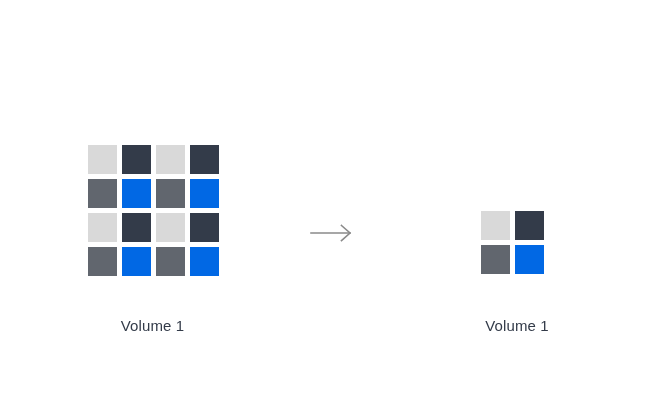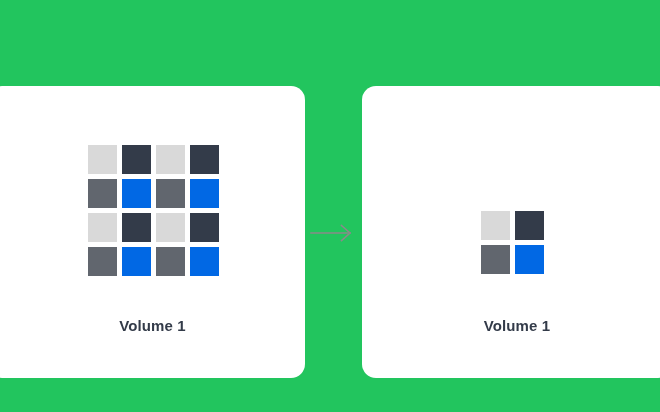--- a/index.html
+++ b/index.html
@@ -96,21 +96,21 @@
     left: 310px;
     top: 222px;
     width: 44px;
     height: 22px;
   }
   #arrow svg { display: block; }
 </style>
 </head>
 <body style="background: rgb(0, 0, 0);">
 
-<div id="stage" style="background: #22c55e; font-weight: bold;">
+<div id="stage" style="background: #ffffff;">
 
   <div class="card" id="card-left" style="background: rgb(255, 255, 255);">
     <div class="card-inner">
       <div class="grid cols-4" id="grid-left" style="gap: 5px; grid-template-columns: repeat(4, 29px); grid-template-rows: repeat(4, 29px);">
           <span class="cell" style="width: 29px; height: 29px; background: rgb(217, 217, 217);"></span>
           <span class="cell" style="width: 29px; height: 29px; background: rgb(51, 59, 73);"></span>
           <span class="cell" style="width: 29px; height: 29px; background: rgb(217, 217, 217);"></span>
           <span class="cell" style="width: 29px; height: 29px; background: rgb(51, 59, 73);"></span>
           <span class="cell" style="width: 29px; height: 29px; background: rgb(97, 102, 110);"></span>
           <span class="cell" style="width: 29px; height: 29px; background: rgb(1, 104, 228);"></span>

